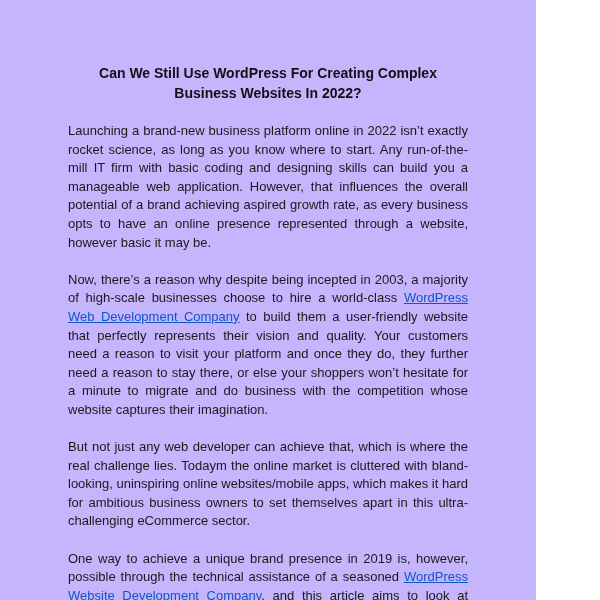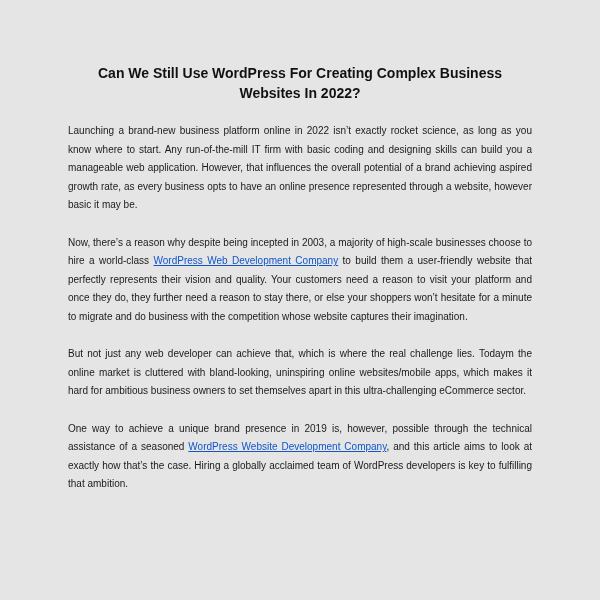--- a/index.html
+++ b/index.html
@@ -1,39 +1,39 @@
 <!DOCTYPE html>
 <html><head>
 <meta charset="utf-8">
 <style>
   html, body {
     margin: 0;
     padding: 0;
     background: #ffffff;
   }
   .page {
-    width: 600px;
+    width: 536px;
     height: 600px;
     box-sizing: border-box;
     padding: 63px 68px 0 68px;
-    background: #e5e5e5;
+    background: #c4b5fd;
     overflow: hidden;
     font-family: "Liberation Sans", sans-serif;
     color: #1a1a1a;
   }
   .doc-title {
     font-size: 14px;
     line-height: 20px;
     font-weight: bold;
     text-align: center;
     margin: 0 0 19px 0;
     color: #111111;
   }
   .doc-paragraph {
-    font-size: 10px;
+    font-size: 13px;
     line-height: 18.6px;
     text-align: justify;
     margin: 0 0 18.6px 0;
   }
   .doc-link {
     color: #1155cc;
     text-decoration: underline;
     cursor: pointer;
   }
 </style>

